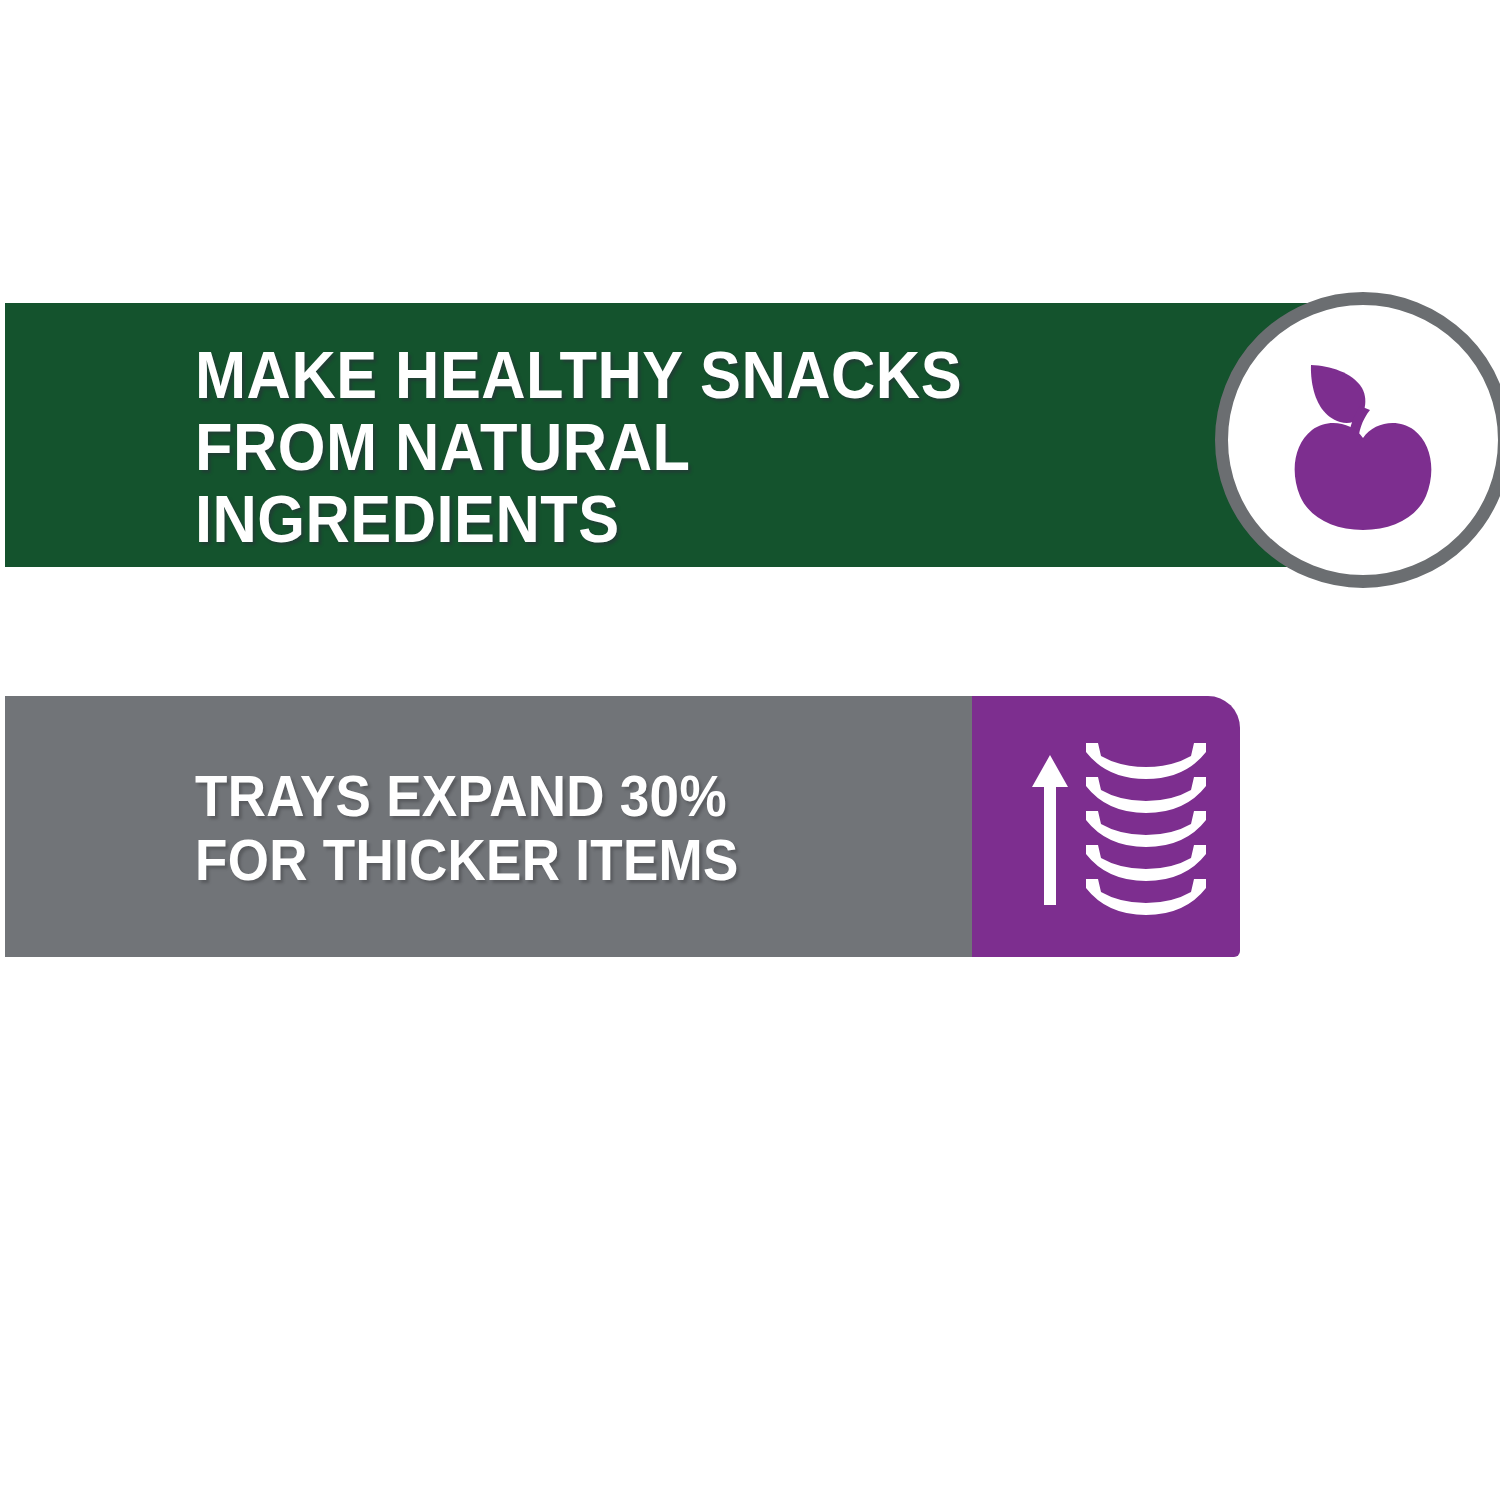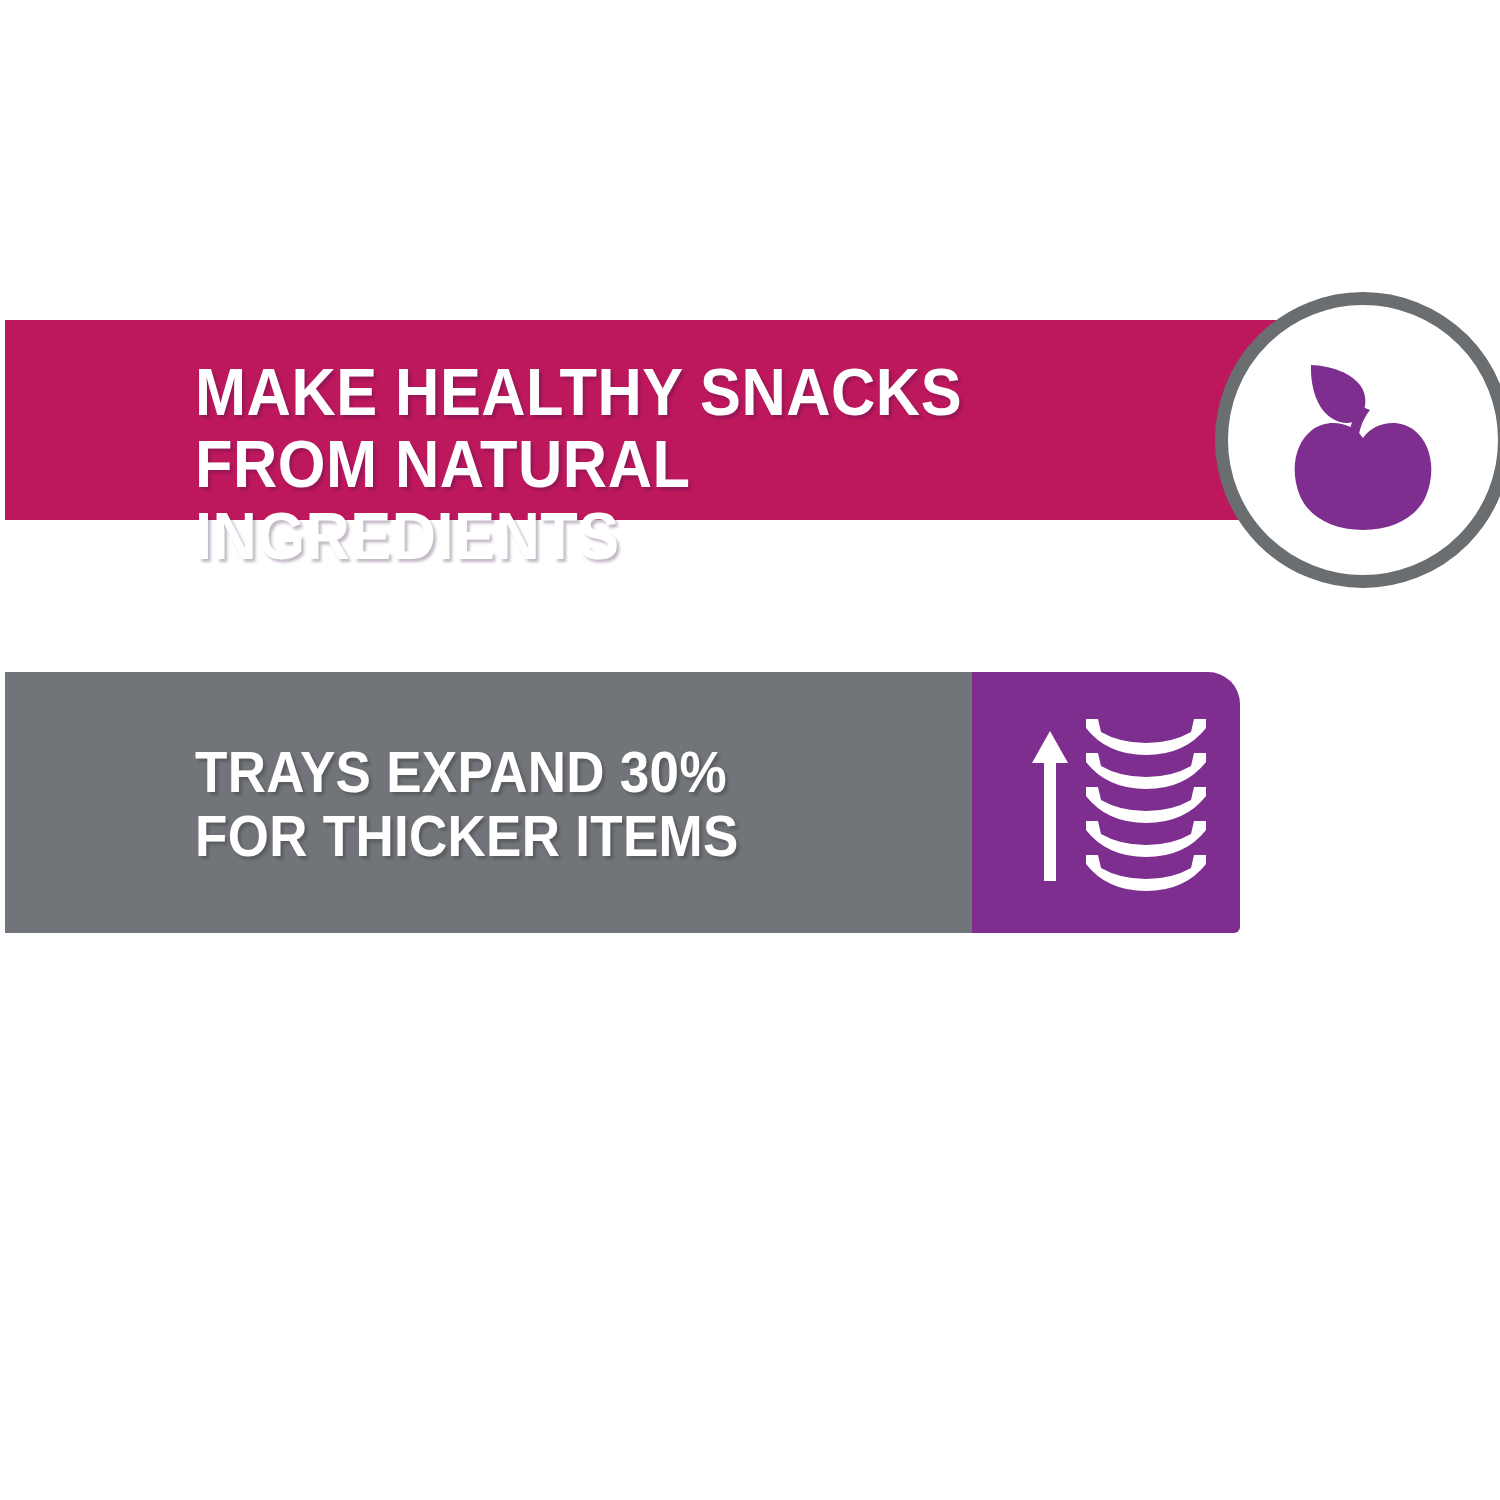--- a/index.html
+++ b/index.html
@@ -17,24 +17,24 @@
     position: relative;
     width: 1500px;
     height: 1500px;
     background: #ffffff;
   }
 
   
   .banner {
     position: absolute;
     left: 5px;
-    top: 320px;
+    top: 303px;
     width: 1370px;
-    height: 200px;
-    background: #be185d;
+    height: 264px;
+    background: #14532d;
     box-sizing: border-box;
   }
   .banner-text {
     position: absolute;
     left: 190px;
     top: 36px;
     width: 1060px;
     color: #ffffff;
     font-size: 66px;
     line-height: 72px;
@@ -65,20 +65,21 @@
     display: flex;
     align-items: center;
     justify-content: center;
   }
   .badge svg { display: block; }
 
   
   .feature {
     position: absolute;
     left: 5px;
+    margin-top: 24px;
   }
   .feature .gray {
     position: absolute;
     left: 0;
     top: 0;
     background: #717478;
     box-sizing: border-box;
   }
   .feature .purple {
     position: absolute;

